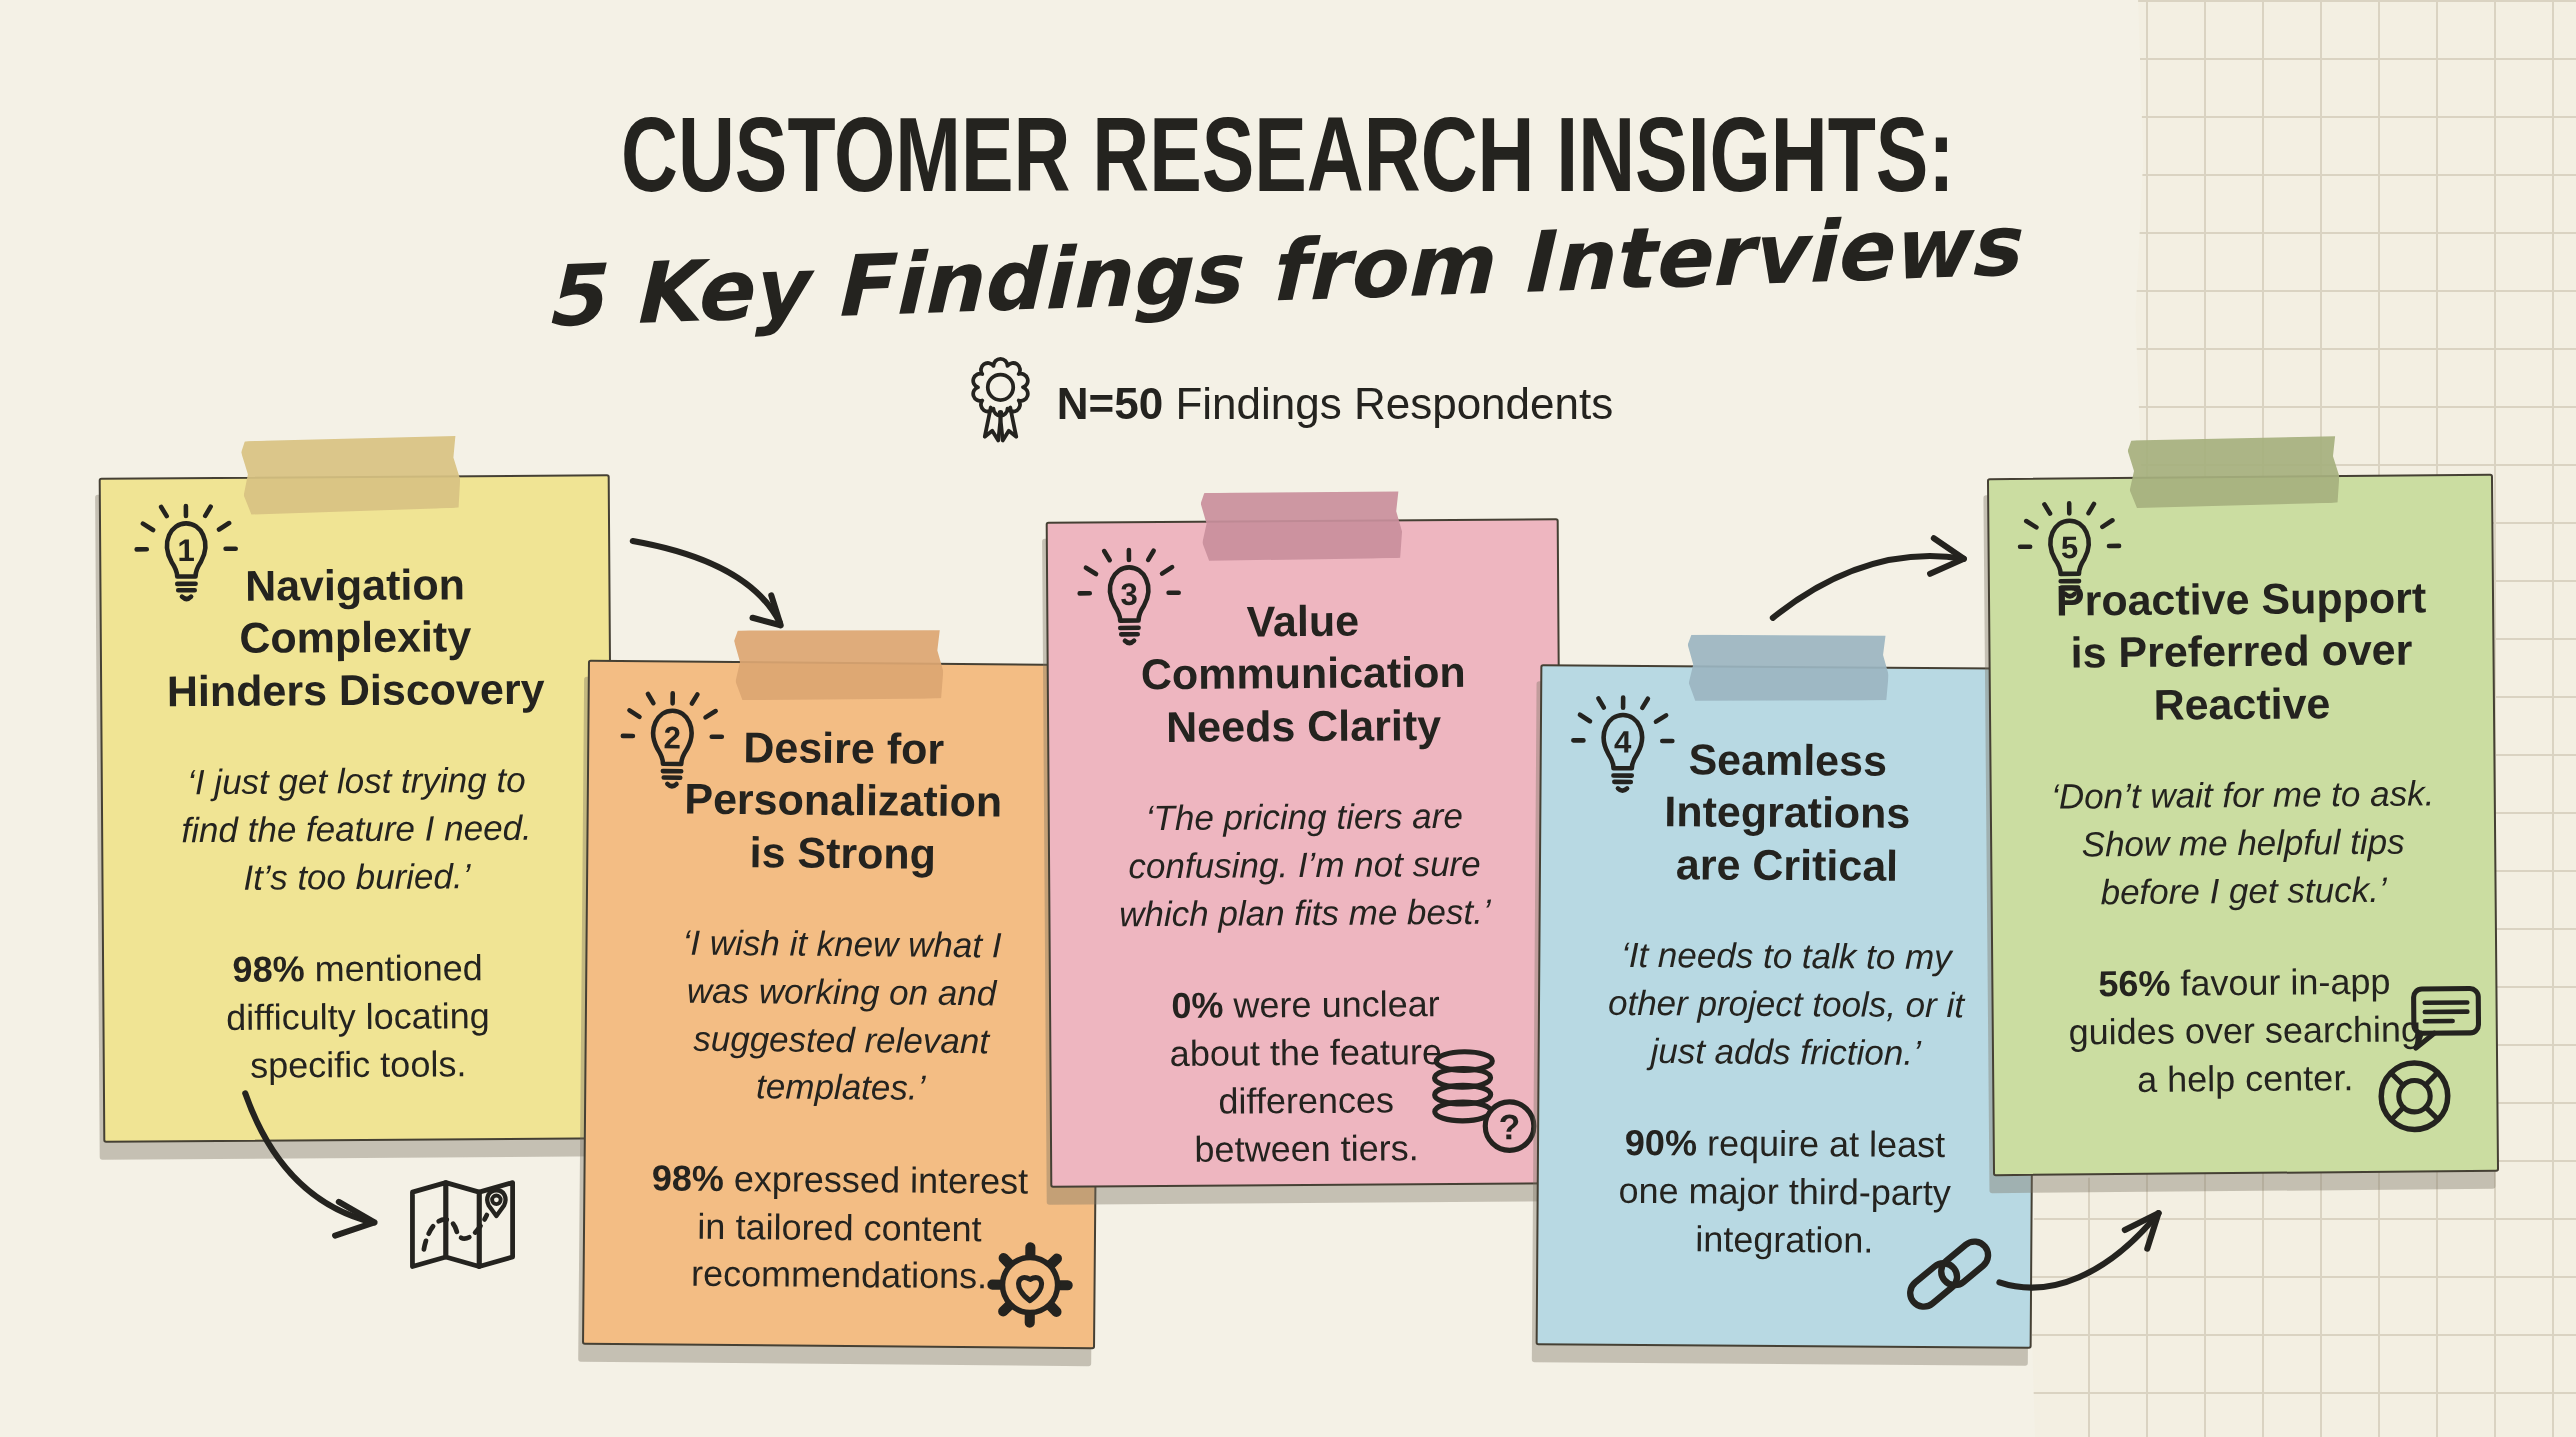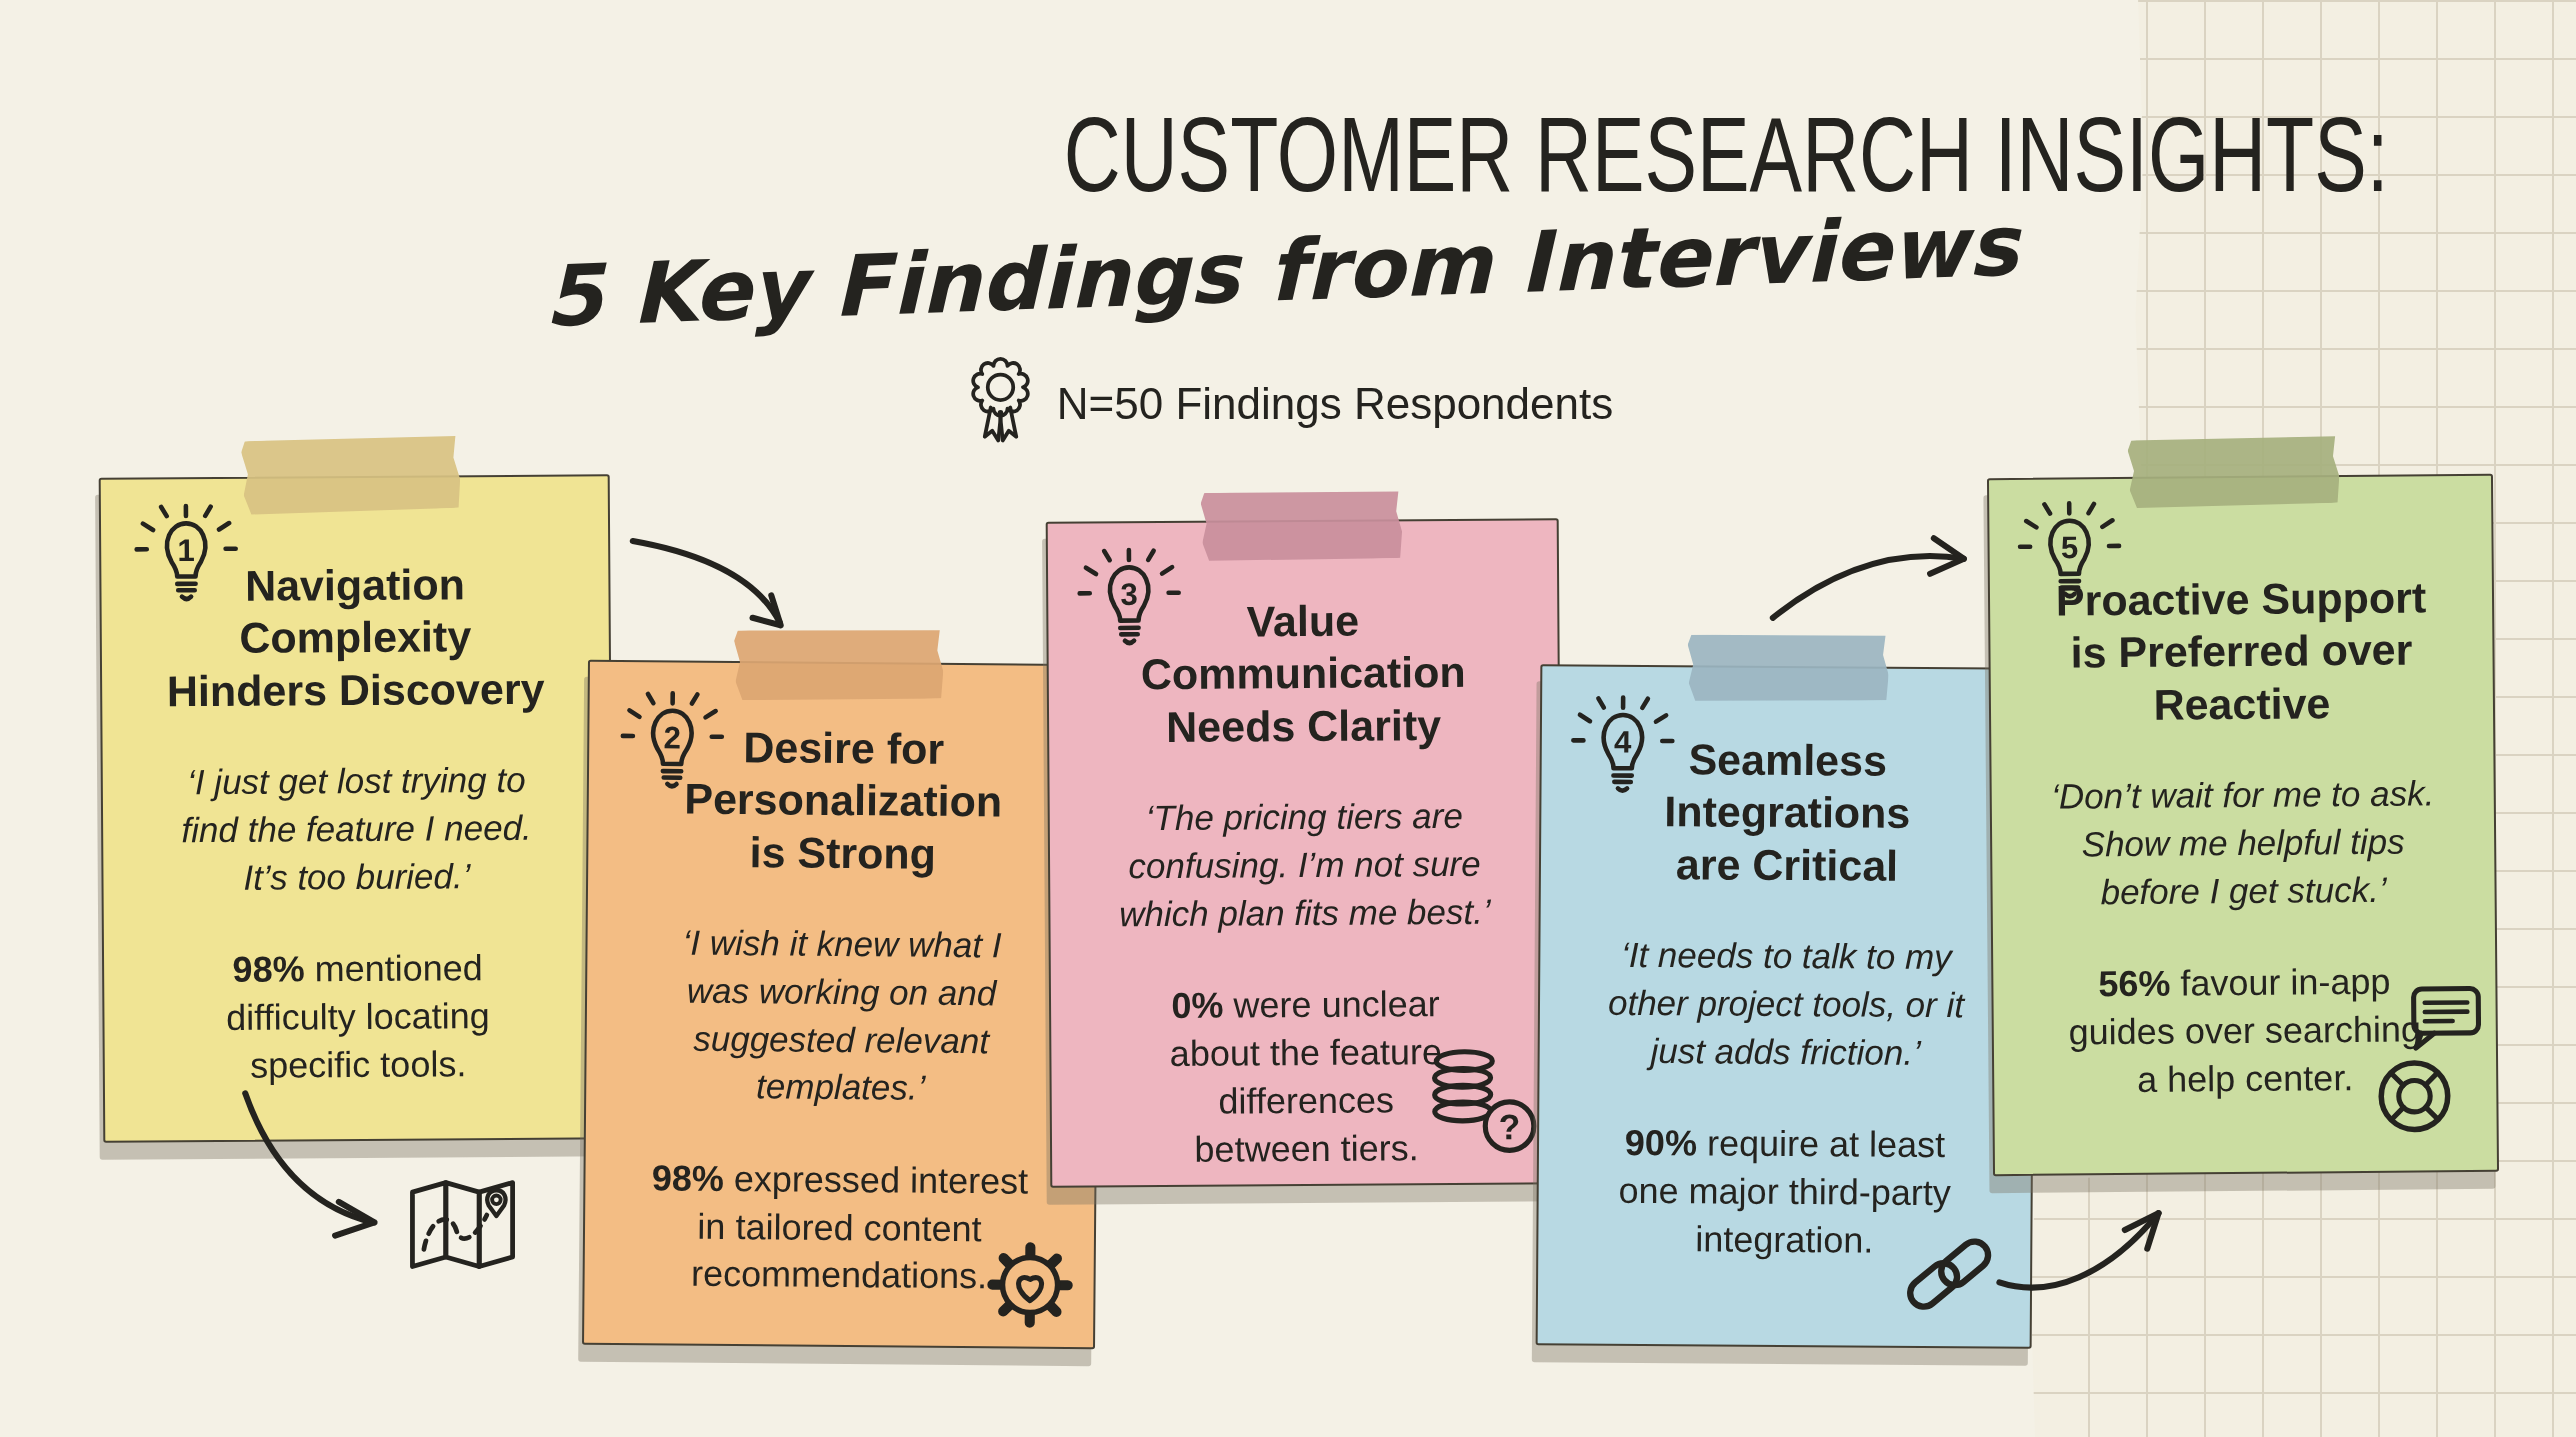--- a/index.html
+++ b/index.html
@@ -17,36 +17,36 @@
       linear-gradient(to right, var(--grid_line,#d9d2c2) 1.9px, transparent 1.9px),
       linear-gradient(to bottom, var(--grid_line,#d9d2c2) 1.9px, transparent 1.9px);
     background-size:58px 58px;
   }
   .plain-paper{
     position:absolute;inset:0;background:var(--paper,#f4f1e6);
     clip-path:polygon(0 0,83.0% 0,83.2% 11%,82.9% 22%,83.15% 34%,82.95% 47%,83.1% 60%,82.9% 72%,83.05% 81.8%,79.0% 82.0%,78.85% 91%,79.0% 100%,0 100%);
   }
   
   .hd-title{
-    position:absolute;top:105px;left:0;width:100%;text-align:right;
-    font-size:101px;font-weight:400;letter-spacing:0px;line-height:1;
+    position:absolute;top:105px;left:0;width:100%;text-align:center;
+    font-size:101px;font-weight:700;letter-spacing:0px;line-height:1;
   }
   .hd-title span{display:inline-block;transform:scaleX(.78) scaleY(1.04);transform-origin:center;}
   .hd-sub{
     position:absolute;top:225px;left:0;width:100%;text-align:center;
     font-family:"DejaVu Sans",cursive,sans-serif;
     font-size:84px;font-style:italic;font-weight:600;line-height:1.1;
   }
   .hd-sub span{display:inline-block;transform:rotate(-2deg) skewX(-4deg);}
   .hd-badge{
     position:absolute;top:348px;left:0;width:100%;height:112px;
     display:flex;align-items:center;justify-content:center;gap:19px;
   }
   .hd-badge .txt{font-size:44px;}
-  .hd-badge .b{font-weight:400;margin-top:28px;}
+  .hd-badge .b{font-weight:700;margin-top:28px;}
   
   .note{
     position:absolute;background:var(--note-color,#eee);
     border:2.8px solid #454034;border-radius:2.8px;
     box-shadow:-3.7px 17px 0 var(--shadow,rgba(122,114,96,.38));
     transform:rotate(var(--rot,0deg));
   }
   .n1{left:101px;top:476px;width:507px;height:661px;--rot:-0.4deg;z-index:11;}
   .n2{left:585px;top:662px;width:509px;height:681px;--rot:0.5deg;z-index:12;}
   .n3{left:1048px;top:520px;width:509px;height:662px;--rot:-0.4deg;z-index:13;}

